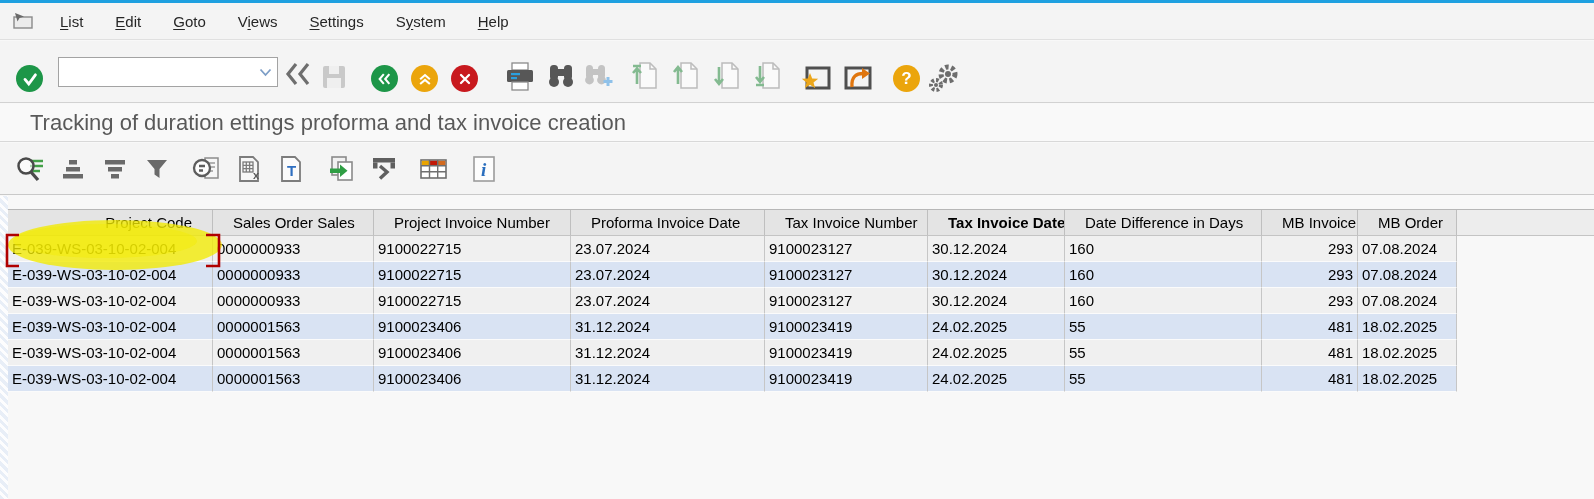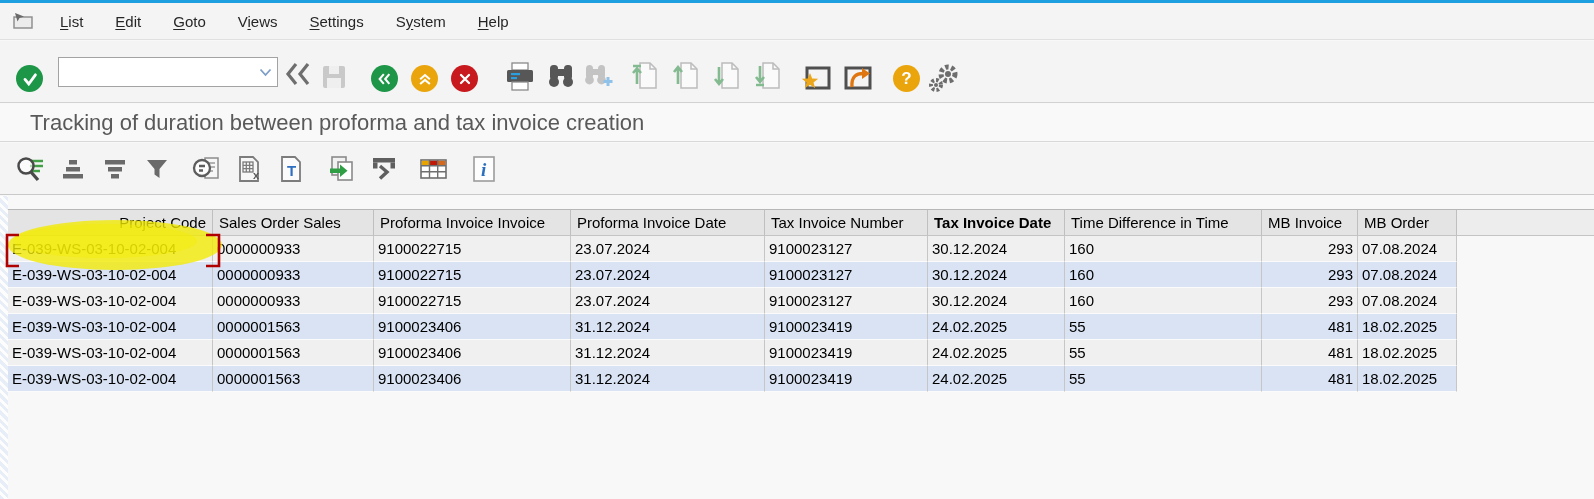--- a/index.html
+++ b/index.html
@@ -47,21 +47,21 @@
   .gap-s { margin-left:8px; }
   
   .content { position:absolute; top:196px; left:0; width:100%; height:303px; background:#f8f8f8; }
   .hatch {
     position:absolute; left:0; top:0; bottom:0; width:8px;
     background:repeating-linear-gradient(45deg,#e8eef7 0 3px,#fdfdfe 3px 6px);
   }
   .grid { position:absolute; left:8px; top:13px; }
   .hdr { display:flex; width:1586px; border-top:1px solid #b7b7b7; background:#ececec; }
   .hdr .th {
-    height:26px; line-height:25px; font-size:15px; color:#000; padding:0 6px;
+    height:26px; line-height:25px; font-size:15px; color:#000; padding:0 20px;
     background:#e4e4e4; border-right:1px solid #bfbfbf; border-bottom:1px solid #c4c4c4;
     white-space:nowrap; overflow:hidden;
   }
   .hdr .filler { flex:1; background:#ededed; border-right:none; border-bottom:1px solid #c4c4c4; }
   .row { display:flex; width:1449px; }
   .row .td {
     height:26px; line-height:25px; font-size:15px; color:#000; padding:0 4px;
     border-right:1px solid #c6c6c6; border-bottom:1px solid #fbfbfb;
     white-space:nowrap; overflow:hidden;
   }
@@ -220,21 +220,21 @@
     <svg width="34" height="32" viewBox="0 0 34 32">
       <circle cx="21" cy="12" r="7" fill="none" stroke="#6d6d6d" stroke-width="5" stroke-dasharray="3.4 2.6"></circle>
       <circle cx="21" cy="12" r="3" fill="#6d6d6d"></circle>
       <circle cx="9" cy="23" r="5" fill="none" stroke="#6d6d6d" stroke-width="4" stroke-dasharray="2.6 2"></circle>
       <circle cx="9" cy="23" r="2" fill="#6d6d6d"></circle>
     </svg>
   </div>
 </div>
 
 <div class="titlebar">
-  <span>Tracking of duration between proforma and tax invoice creation</span>
+  <span>Tracking of duration ettings proforma and tax invoice creation</span>
 </div>
 
 <div class="apptoolbar">
   <div class="abtn">
     <svg width="30" height="32" viewBox="0 0 30 32">
       <path d="M14 8 H27 M14 13 H27 M14 18 H24" stroke="#43a047" stroke-width="2.4" fill="none"></path>
       <circle cx="10" cy="13" r="7.5" fill="rgba(255,255,255,0.6)" stroke="#4a4a4a" stroke-width="2.5"></circle>
       <path d="M15 19 L22 27" stroke="#4a4a4a" stroke-width="3.4"></path>
     </svg>
   </div>
@@ -311,25 +311,25 @@
     </svg>
   </div>
 </div>
 
 <div class="content">
   <div class="hatch"></div>
   <div class="grid">
     <div class="hdr">
         <div class="th" style="width: 205px; text-align: right;">Project Code</div>
         <div class="th" style="width: 161px; text-align: left;">Sales Order Sales</div>
-        <div class="th" style="width: 197px; text-align: left;">Proforma Invoice Invoice</div>
+        <div class="th" style="width: 197px; text-align: left;">Project Invoice Number</div>
         <div class="th" style="width: 194px; text-align: left;">Proforma Invoice Date</div>
         <div class="th" style="width: 163px; text-align: left;">Tax Invoice Number</div>
         <div class="th" style="width: 137px; text-align: left; font-weight: bold;">Tax Invoice Date</div>
-        <div class="th" style="width: 197px; text-align: left;">Time Difference in Time</div>
+        <div class="th" style="width: 197px; text-align: left;">Date Difference in Days</div>
         <div class="th" style="width: 96px; text-align: left;">MB Invoice</div>
         <div class="th" style="width: 99px; text-align: left;">MB Order</div>
         <div class="th filler"></div>
       </div>
     <div>
         <div class="row light">
           <div class="td" style="width: 205px; text-align: left;">E-039-WS-03-10-02-004</div>
           <div class="td" style="width: 161px; text-align: left;">0000000933</div>
           <div class="td" style="width: 197px; text-align: left;">9100022715</div>
           <div class="td" style="width: 194px; text-align: left;">23.07.2024</div>

